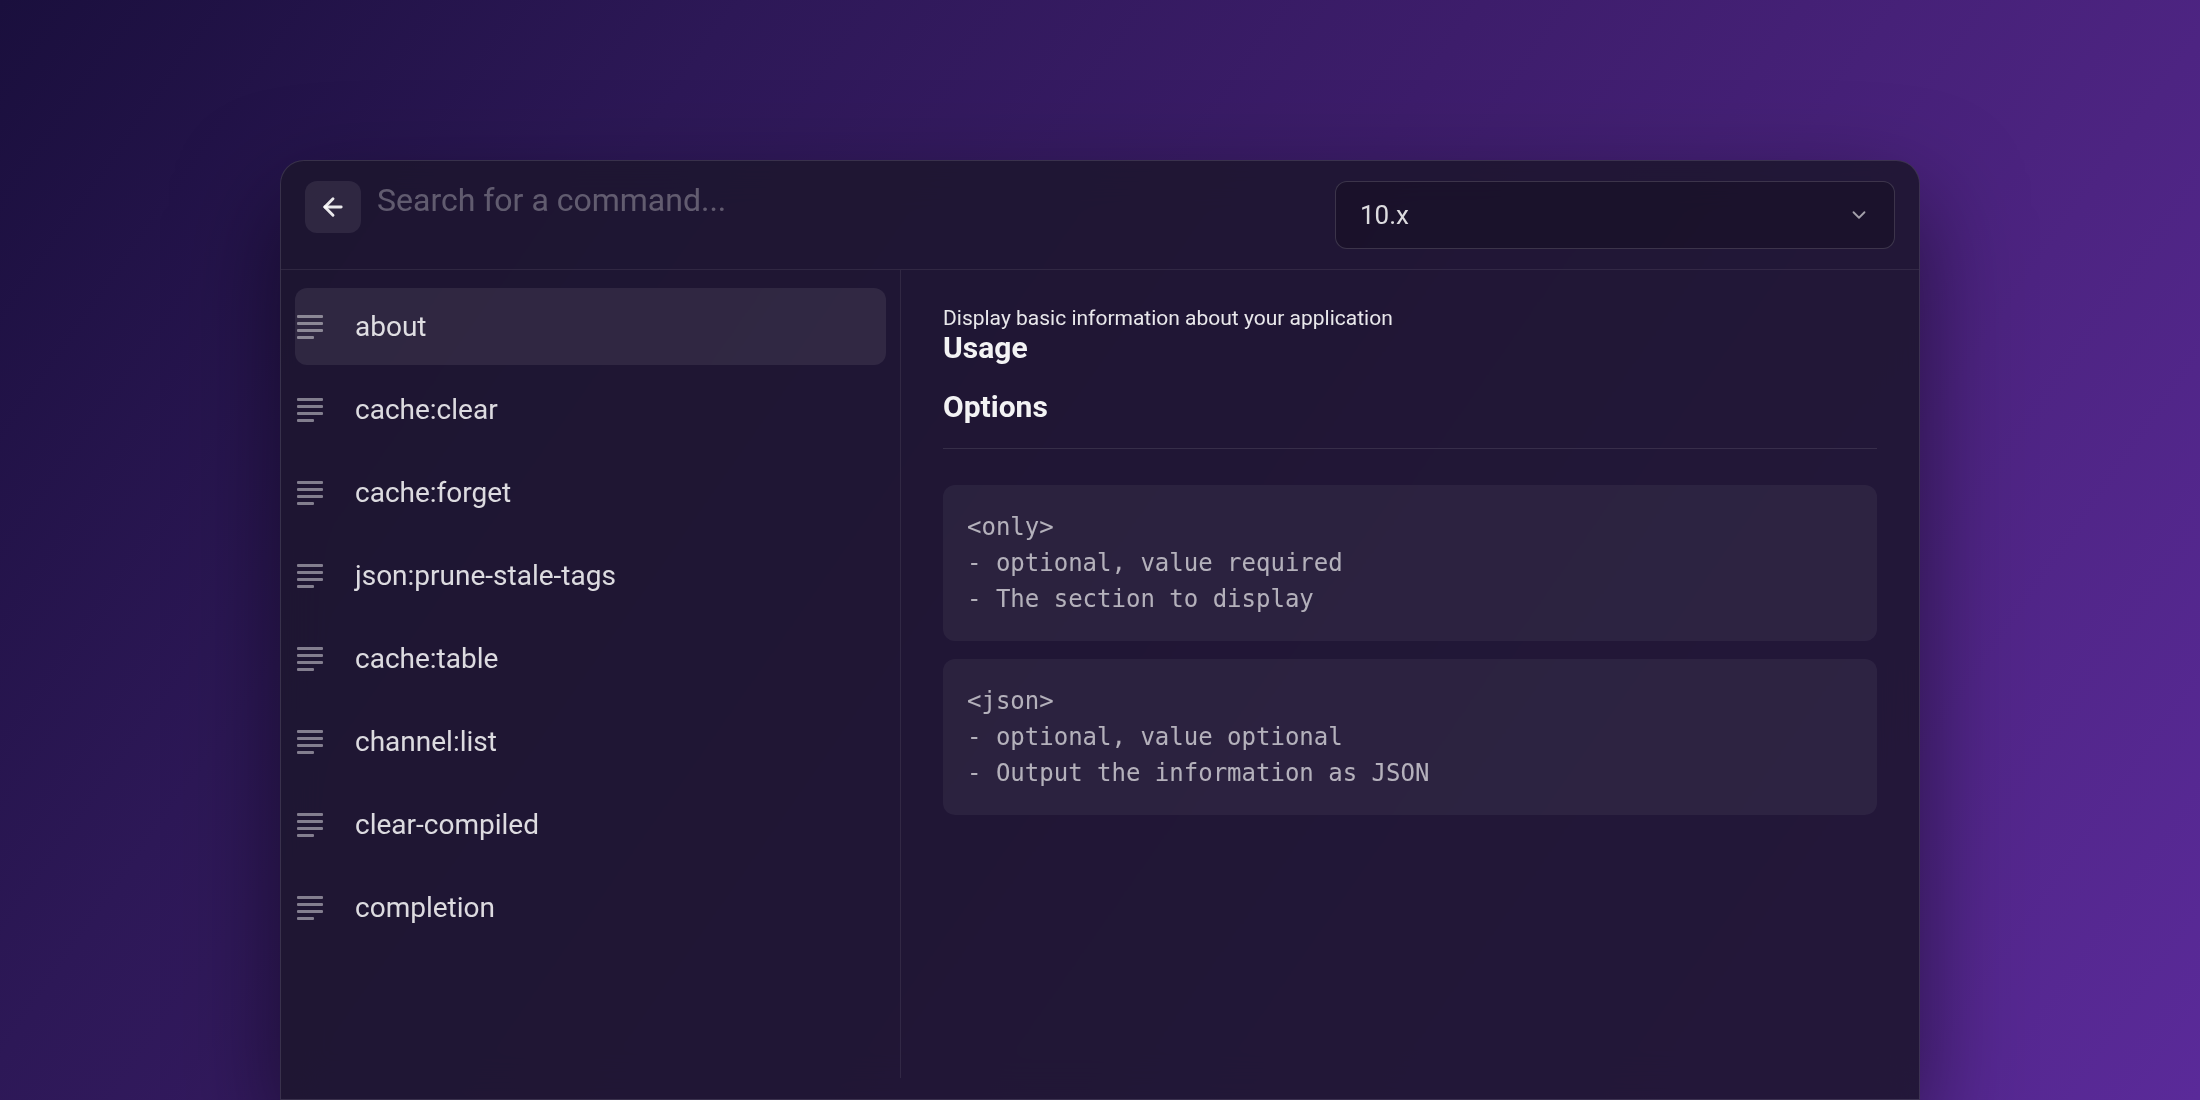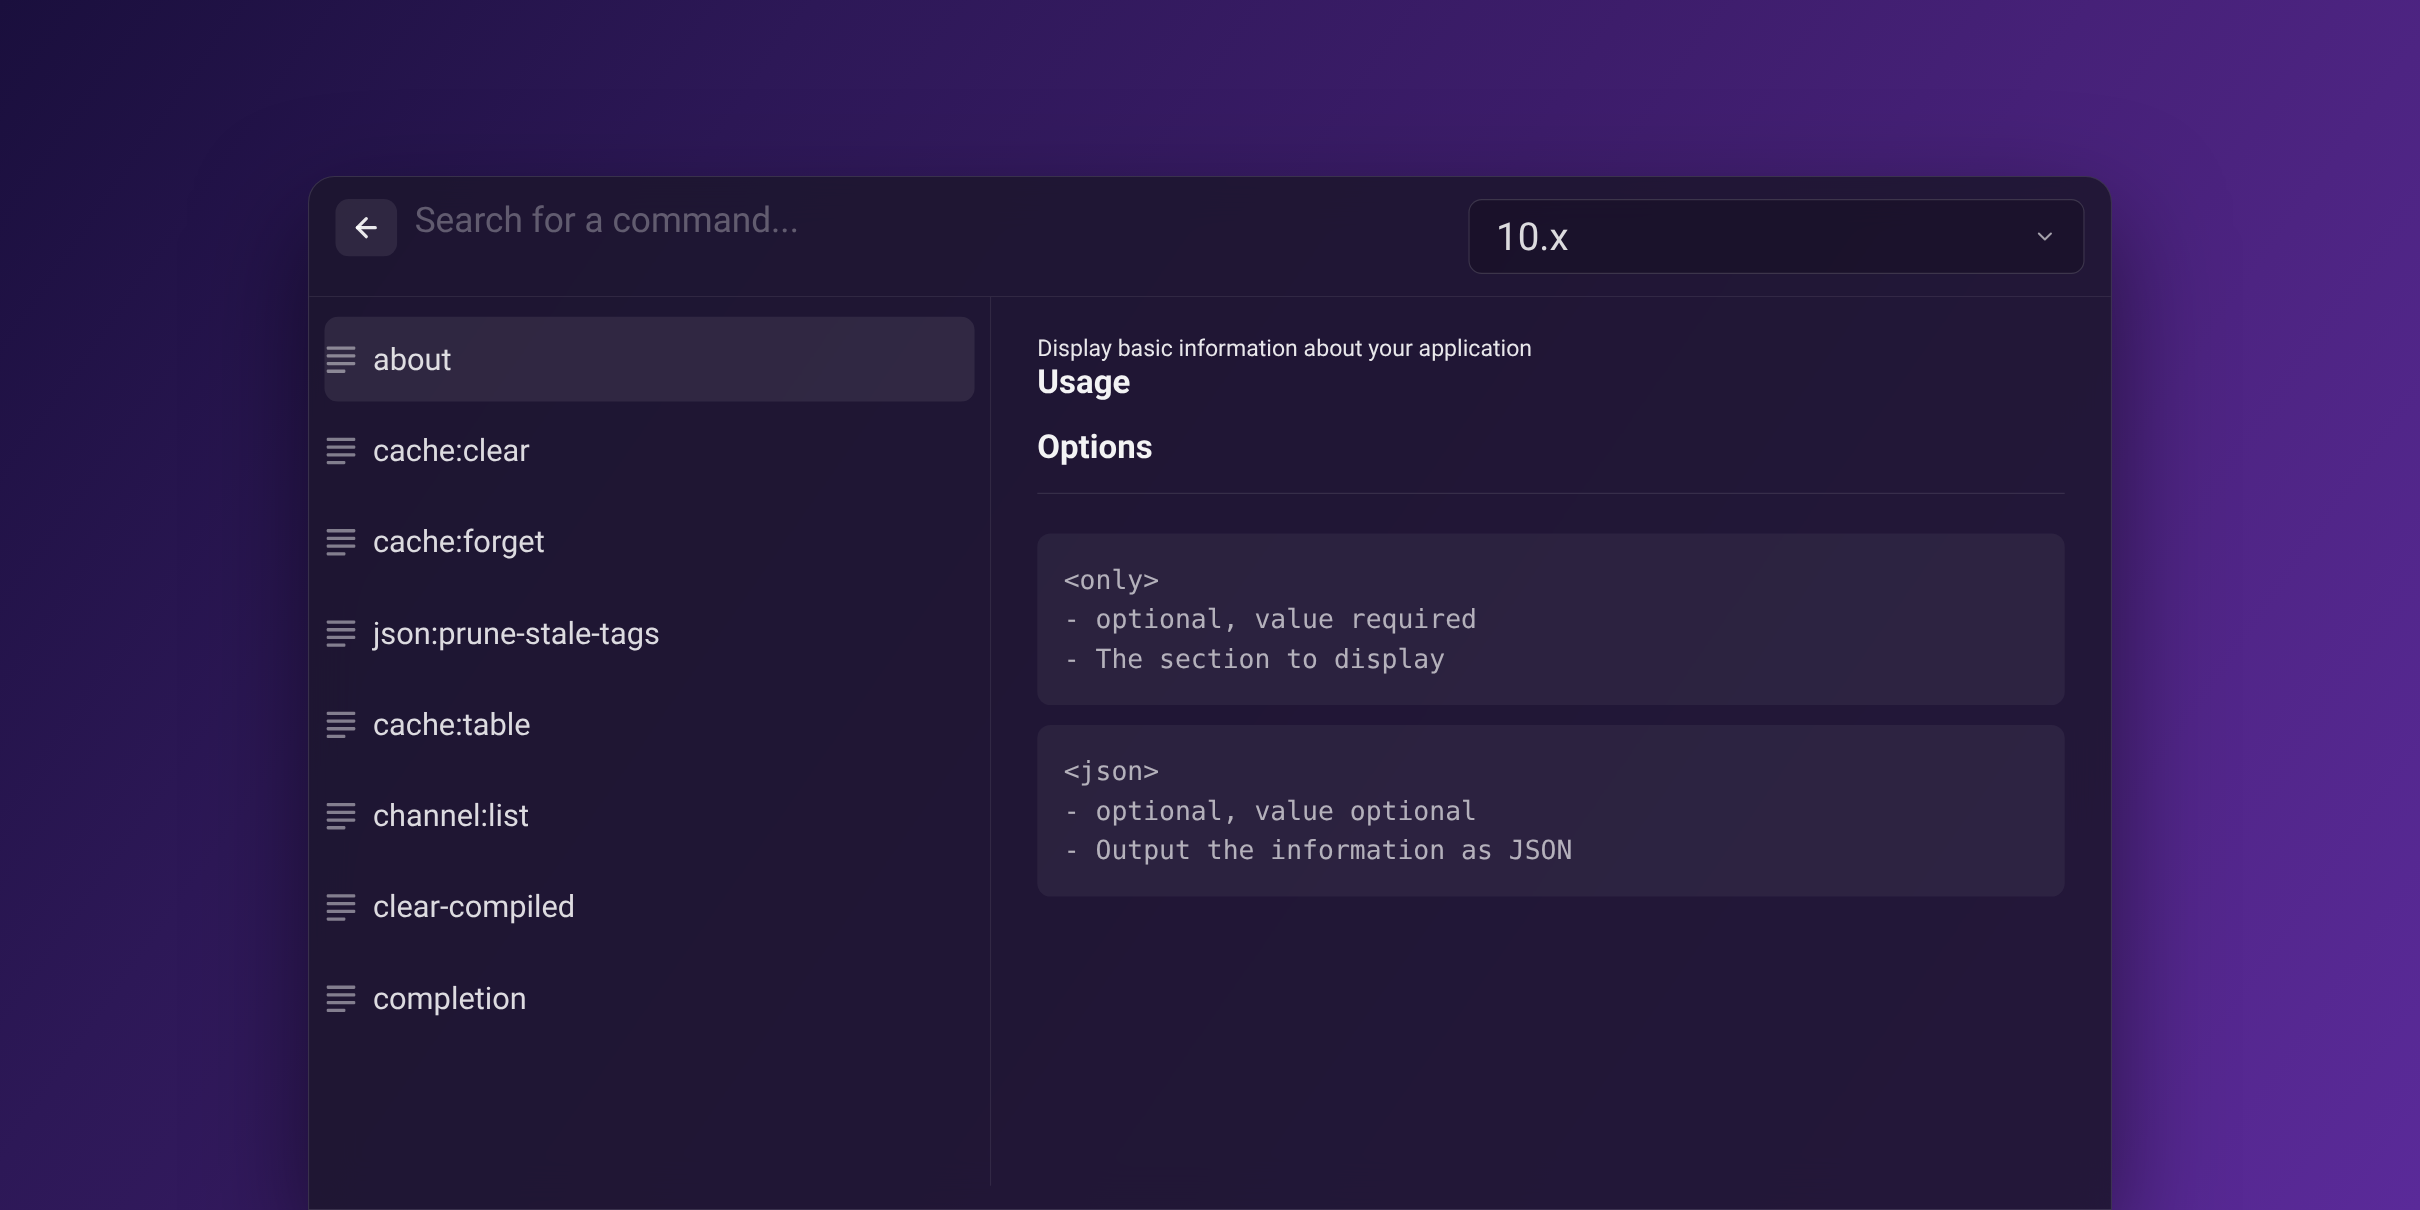--- a/index.html
+++ b/index.html
@@ -70,21 +70,21 @@
       height: 68px;
       background: rgba(0, 0, 0, 0.2);
       border: 1px solid rgba(255, 255, 255, 0.15);
       border-radius: 12px;
       display: flex;
       align-items: center;
       justify-content: space-between;
       padding: 0 24px;
       cursor: pointer;
       color: rgba(255, 255, 255, 0.85);
-      font-size: 35px;
+      font-size: 26px;
     }
     
     .chevron-down {
       color: rgba(255, 255, 255, 0.6);
     }
     
     .content {
       display: flex;
       height: calc(100% - 130px);
     }
@@ -92,21 +92,21 @@
     .sidebar {
       width: 620px;
       border-right: 1px solid rgba(255, 255, 255, 0.08);
       padding: 18px 14px;
       overflow-y: auto;
     }
     
     .sidebar-item {
       display: flex;
       align-items: center;
-      gap: 16px;
+      gap: 32px;
       padding: 22px 2px;
       border-radius: 12px;
       cursor: pointer;
       color: rgba(255, 255, 255, 0.85);
       font-size: 28px;
       margin-bottom: 6px;
     }
     
     .sidebar-item.active {
       background: rgba(255, 255, 255, 0.08);

